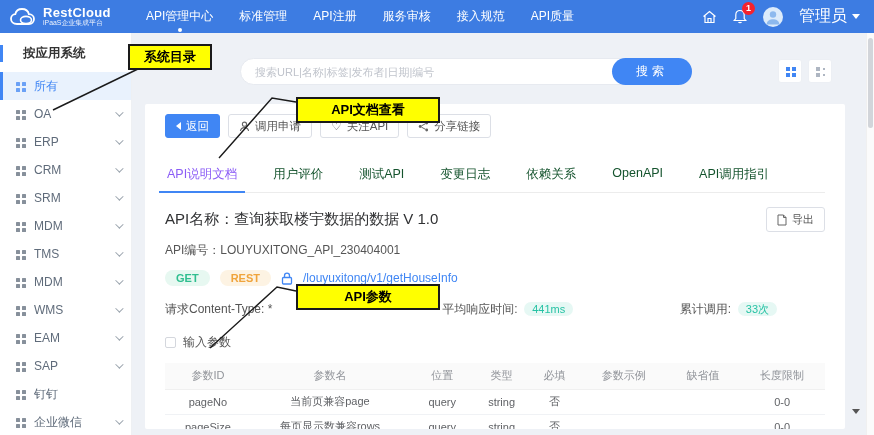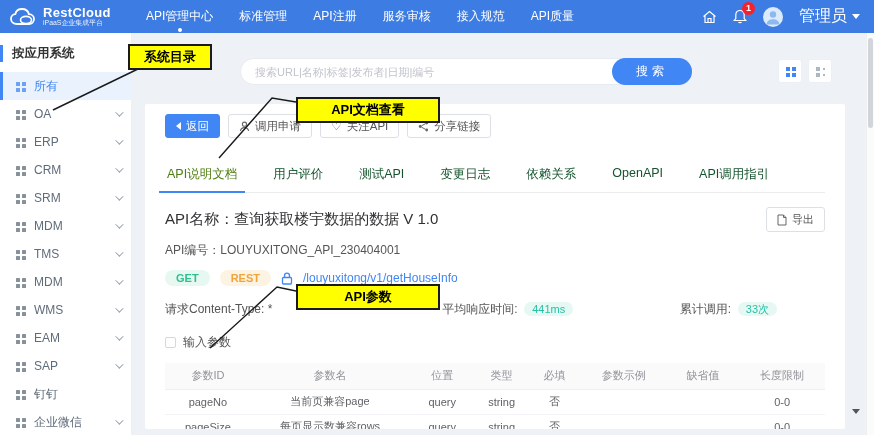--- a/index.html
+++ b/index.html
@@ -42,21 +42,21 @@
   .caret-down{
     width:0; height:0; border-left:4px solid transparent; border-right:4px solid transparent;
     border-top:5px solid #fff; display:inline-block;
   }
   
   .sidebar{
     position:absolute; left:0; top:33px; width:132px; height:402px;
     background:#fff; border-right:1px solid #eef0f3; overflow:hidden;
   }
   .side-header{
-    margin:12px 0 10px 0; padding-left:9px; border-left:3px solid #4086f4;
+    margin:12px 0 10px 0; padding-left:20px; border-left:3px solid #4086f4;
     font-size:12.5px; font-weight:bold; color:#333;
   }
   .side-item{
     height:28px; display:flex; align-items:center; padding:0 10px 0 13px;
     color:#5f6b7a; cursor:pointer; border-left:3px solid transparent;
   }
   .side-item.active{
     background:#e9f2fd; color:#4086f4; border-left-color:#4086f4;
   }
   .grid-icon{
@@ -109,21 +109,21 @@
   }
   .btn-primary{ background:#4086f4; border-color:#4086f4; color:#fff; }
   .tri-left{
     width:0; height:0; border-top:4px solid transparent; border-bottom:4px solid transparent;
     border-right:5px solid #fff; display:inline-block;
   }
   .heart{ font-size:12px; line-height:1; color:#666; }
   
   .tabs{ display:flex; gap:32px; margin-top:22px; border-bottom:1px solid #ececec; }
   .tab{ padding:6px 2px 9px 2px; font-size:12.5px; color:#14532d; cursor:pointer; position:relative; white-space:nowrap;}
-  .tab.active{ color:#4d7c0f; }
+  .tab.active{ color:#8b5cf6; }
   .tab.active::after{
     content:""; position:absolute; left:-6px; right:-6px; bottom:-1px; height:2.5px; background:#4086f4;
   }
   
   .title-row{ display:flex; align-items:center; margin-top:14px;justify-content:center; }
   .api-title{ font-size:15px; color:#303133; }
   .export-btn{ margin-left:auto; height:25px; font-size:11px; }
   .code-row{ margin-top:10px; font-size:12px; color:#555; }
   .badge-row{ margin-top:11px; display:flex; align-items:center; gap:10px; }
   .pill{ padding:2px 11px; border-radius:10px; font-size:11px; font-weight:bold; }

